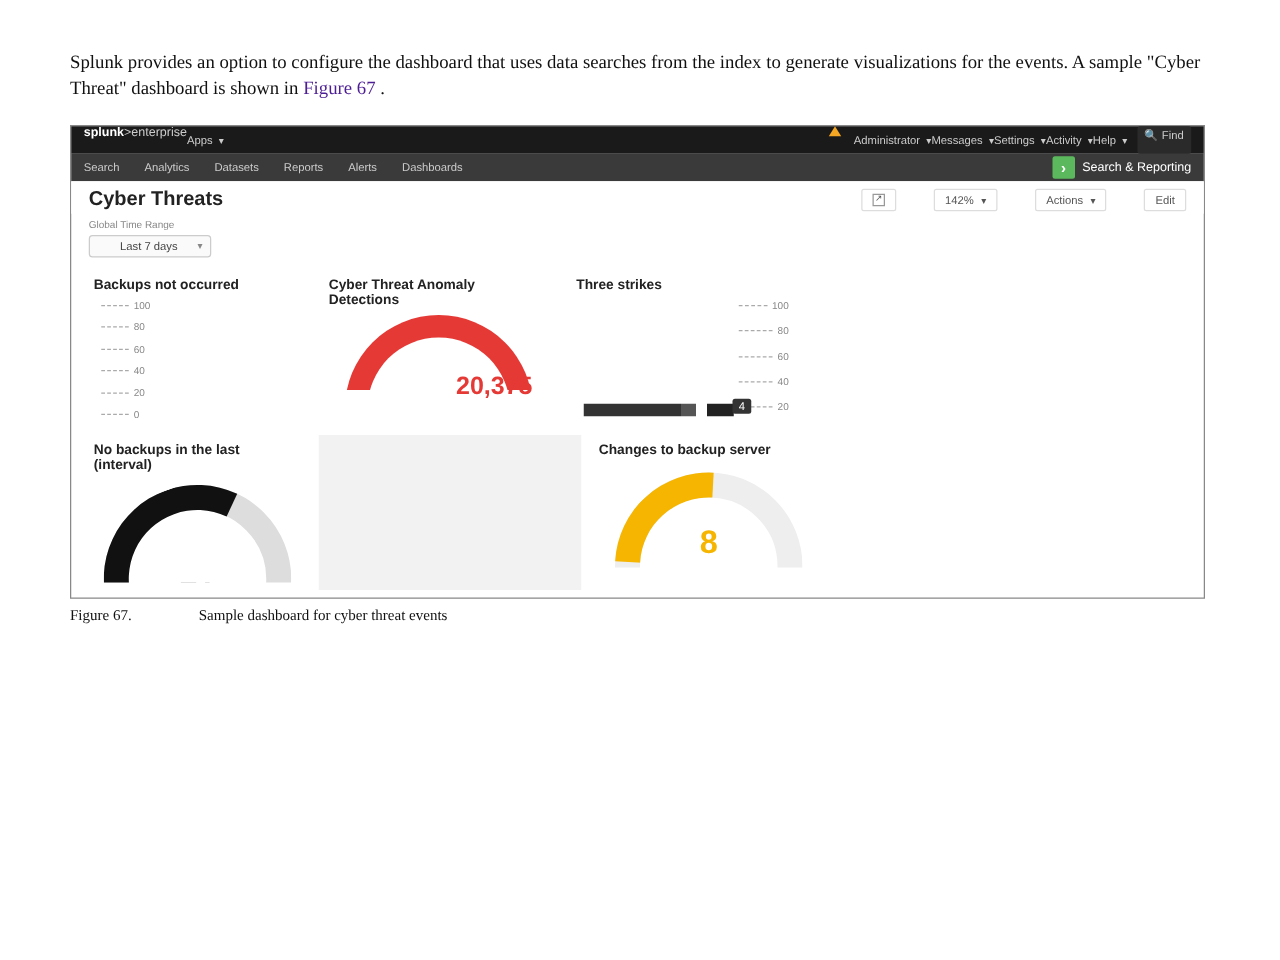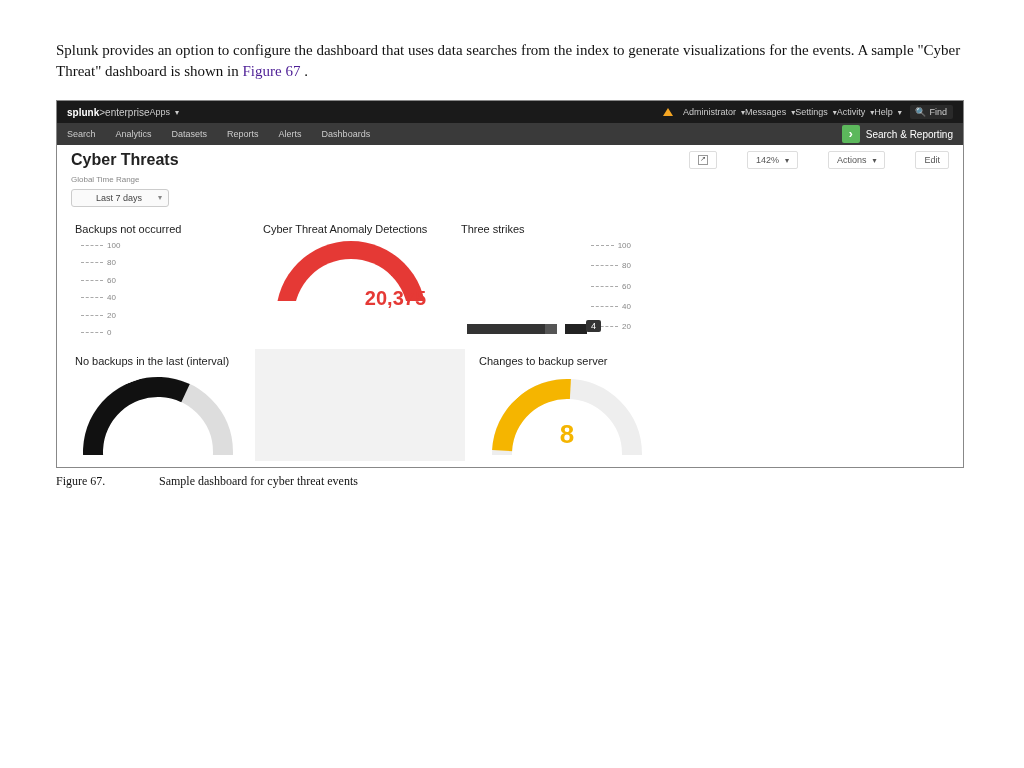--- a/index.html
+++ b/index.html
@@ -3,21 +3,21 @@
 <meta charset="utf-8">
 <style>
 * { box-sizing: border-box; margin: 0; padding: 0; }
 body { font-family: Georgia, 'Times New Roman', serif; background: #fff; width: 1024px; }
 .page { padding: 40px 56px; }
 .body-text { font-size: 15px; line-height: 1.4; color: #111; margin-bottom: 18px; }
 .figref { color: #4c1d95; }
 .figure-frame { border: 1px solid #888; width: 908px; background: #fff; }
 .caption-row { margin-top: 6px; font-size: 12px; color: #111; }
 .caption-label { display: inline-block; width: 100px; }
-.topbar { background: #1a1a1a; height: 22px; display: flex; align-items: center; padding: 0 10px; font-family: Arial, sans-serif; font-size: 9px; color: #ccc; }
+.topbar { background: #1a1a1a; height: 22px; display: flex; padding: 0 10px; font-family: Arial, sans-serif; font-size: 9px; color: #ccc; }
 .brand { font-weight: bold; font-size: 10px; color: #fff; }
 .brand-sub { color: #ccc; font-weight: normal; }
 .tb-item { display: flex; align-items: center; gap: 3px; cursor: pointer; }
 .caret::after { content: "▾"; font-size: 8px; margin-left: 2px; }
 .tb-spacer { flex: 1; }
 .warn-tri { width: 0; height: 0; border-left: 5px solid transparent; border-right: 5px solid transparent; border-bottom: 8px solid #f5a623; margin-right: 10px; }
 .find-box { background: #2a2a2a; padding: 2px 6px; border-radius: 2px; font-size: 9px; color: #ccc; margin-left: 8px; }
 .subbar { background: #3a3a3a; height: 22px; display: flex; align-items: center; padding: 0 10px; font-family: Arial, sans-serif; font-size: 9px; color: #ccc; }
 .sub-item { margin-right: 20px; cursor: pointer; }
 .sub-spacer { flex: 1; }
@@ -27,21 +27,21 @@
 .dash-title { font-size: 16px; font-weight: 600; color: #222; flex: 1; }
 .title-ctrl { border: 1px solid #ddd; background: #fff; font-size: 9px; color: #555; padding: 3px 8px; margin-left: 6px; border-radius: 2px; display: flex; align-items: center; gap: 4px; cursor: pointer; }
 .expand-icon { width: 10px; height: 10px; border: 1px solid #999; position: relative; }
 .expand-icon::before { content: "↗"; font-size: 7px; position: absolute; top: -1px; left: 1px; }
 .filters { padding: 4px 14px 10px; font-family: Arial, sans-serif; }
 .filter-lab { font-size: 8px; color: #888; margin-bottom: 3px; }
 .filter-sel { border: 1px solid #ccc; background: #fafafa; font-size: 9px; color: #444; padding: 3px 26px 3px 24px; border-radius: 3px; position: relative; display: inline-block; cursor: pointer; }
 .filter-sel::after { content: "▾"; position: absolute; right: 6px; top: 3px; font-size: 8px; color: #888; }
 .panel-row { display: flex; padding: 0 10px 6px; gap: 6px; font-family: Arial, sans-serif; }
 .panel { background: #fff; padding: 6px 8px; }
-.panel-title { font-size: 11px; font-weight: 400; color: #222; margin-bottom: 6px; }
+.panel-title { font-size: 11px; font-weight: 700; color: #222; margin-bottom: 6px; }
 .row1-a { width: 182px; }
 .row1-b { width: 192px; }
 .row1-c { width: 192px; }
 .row1-pad { flex: 1; }
 .row2-a { width: 182px; }
 .row2-b { width: 210px; background: #f2f2f2; }
 .row2-c { width: 192px; }
 
 .barwrap { display: flex; height: 96px; }
 .bar-col { width: 42px; display: flex; flex-direction: column; height: 100%; margin-left: 14px; position: relative; }

